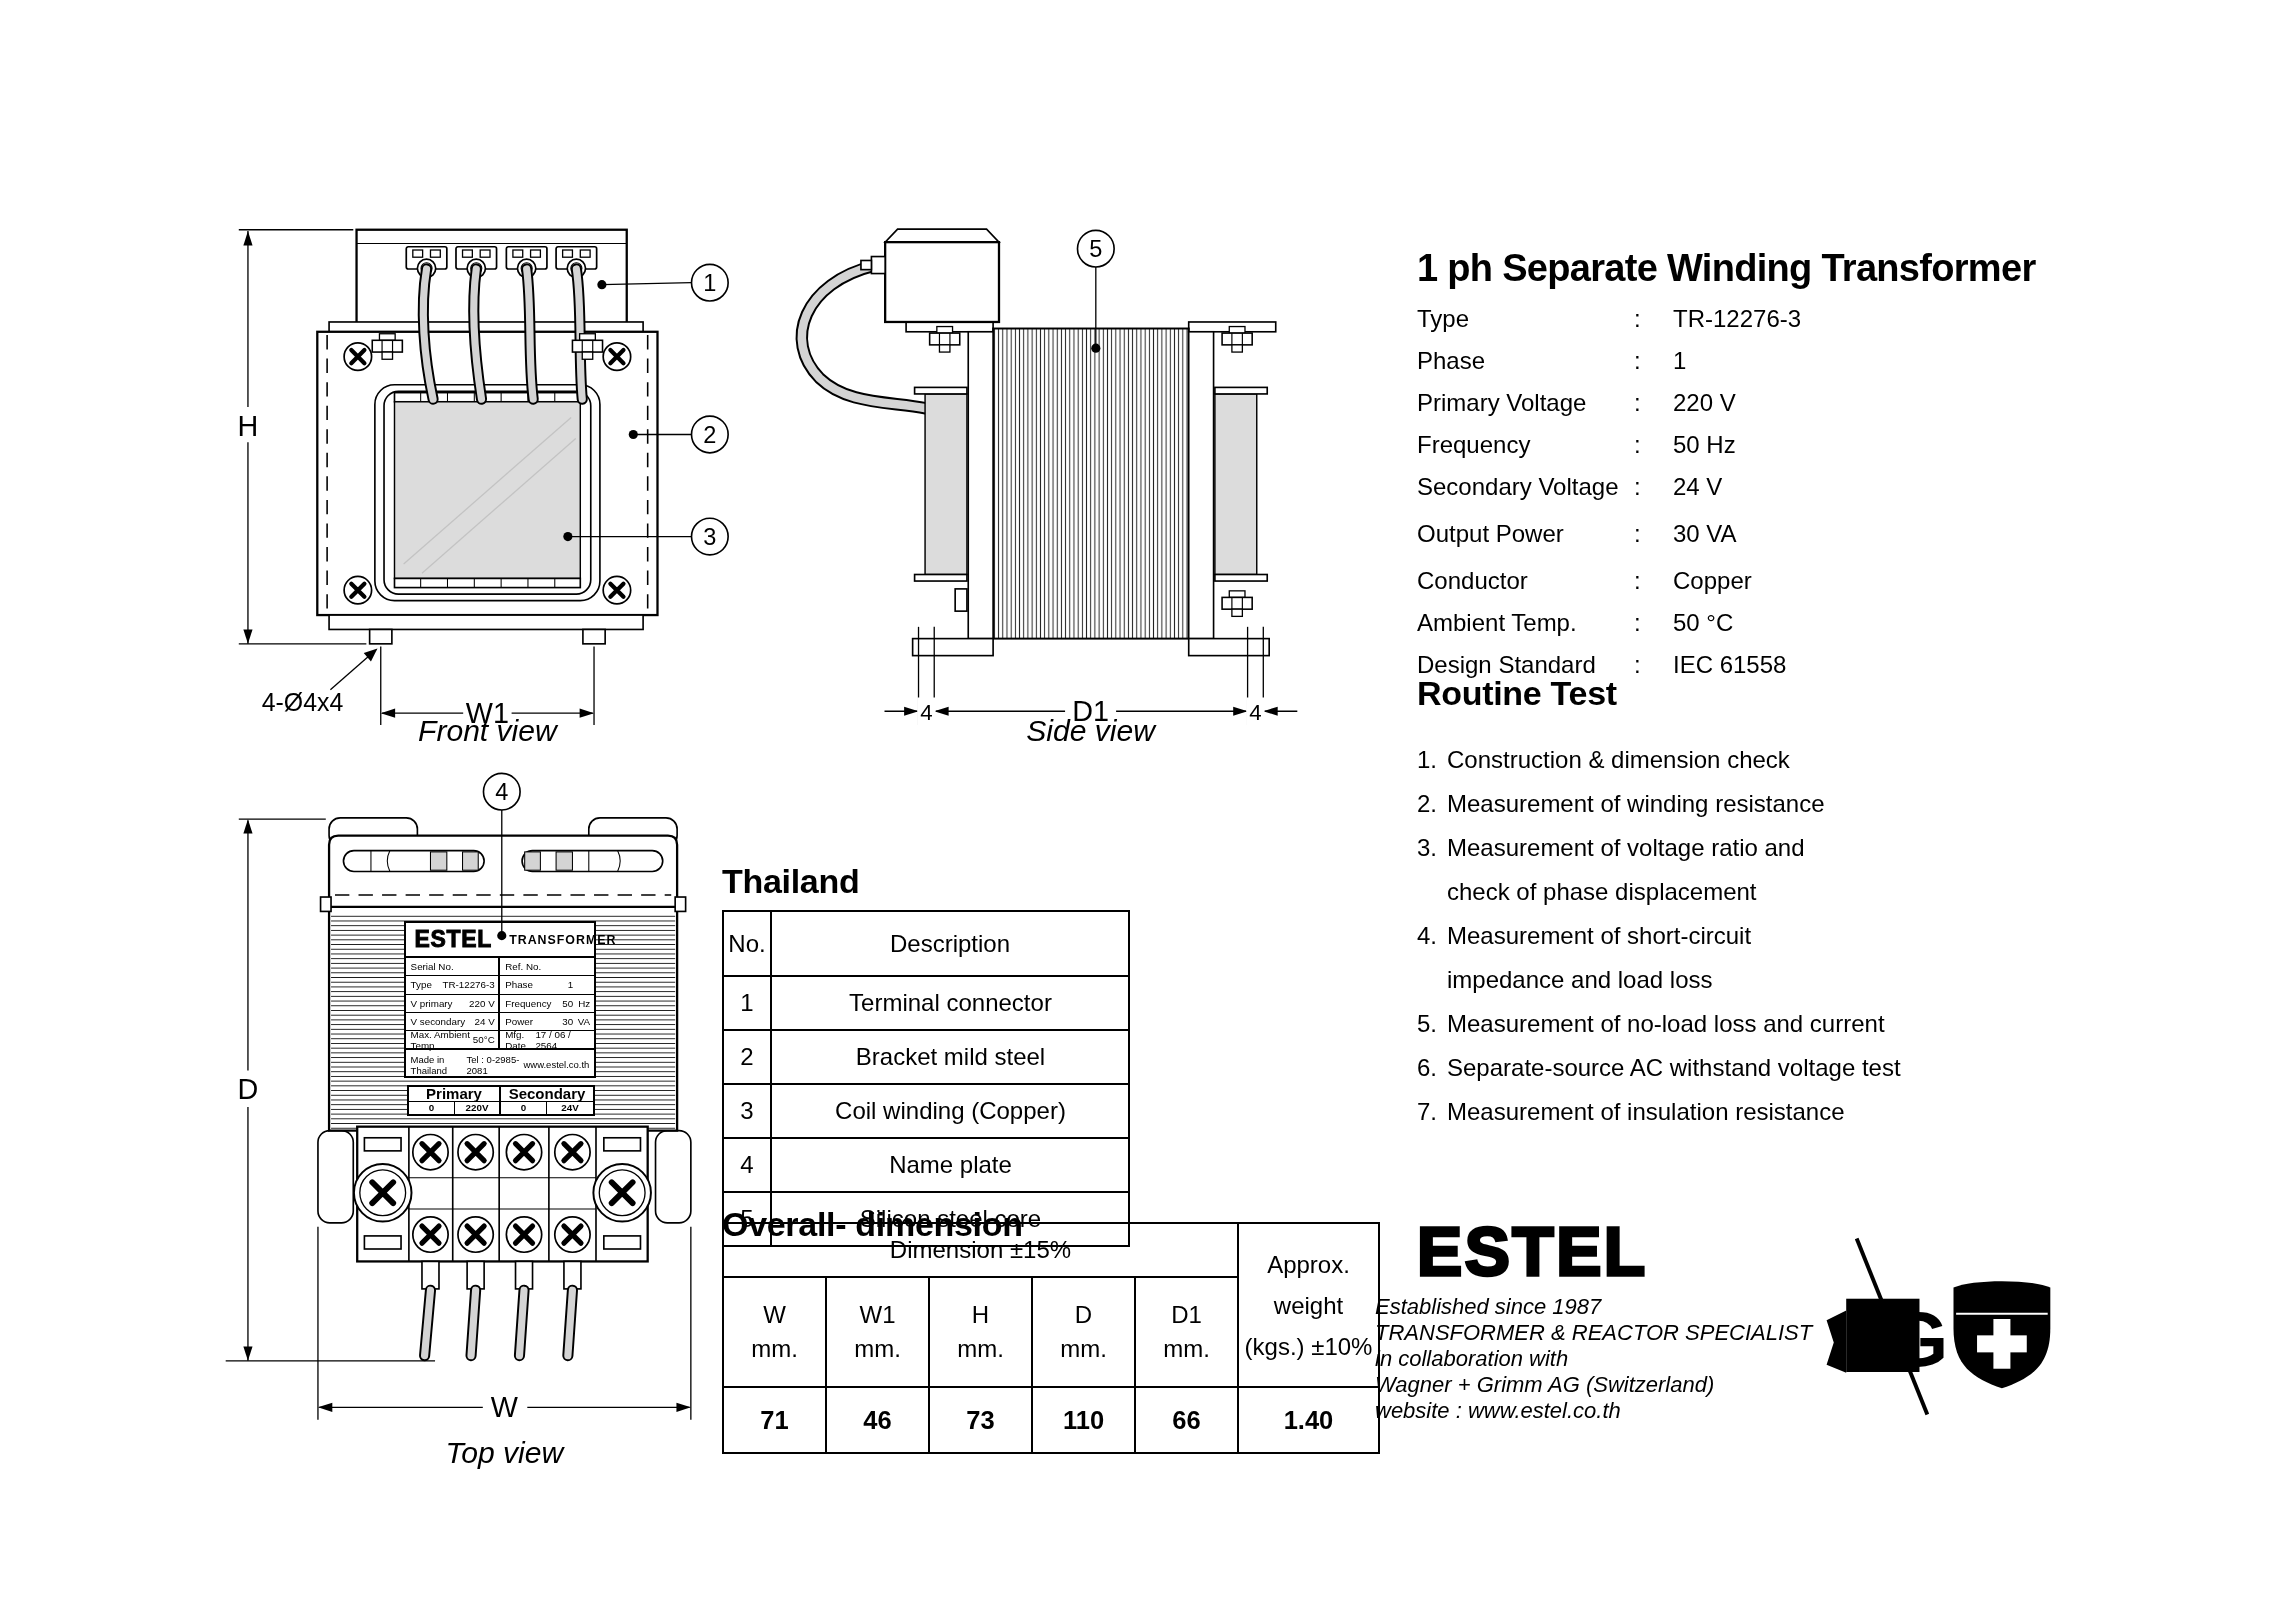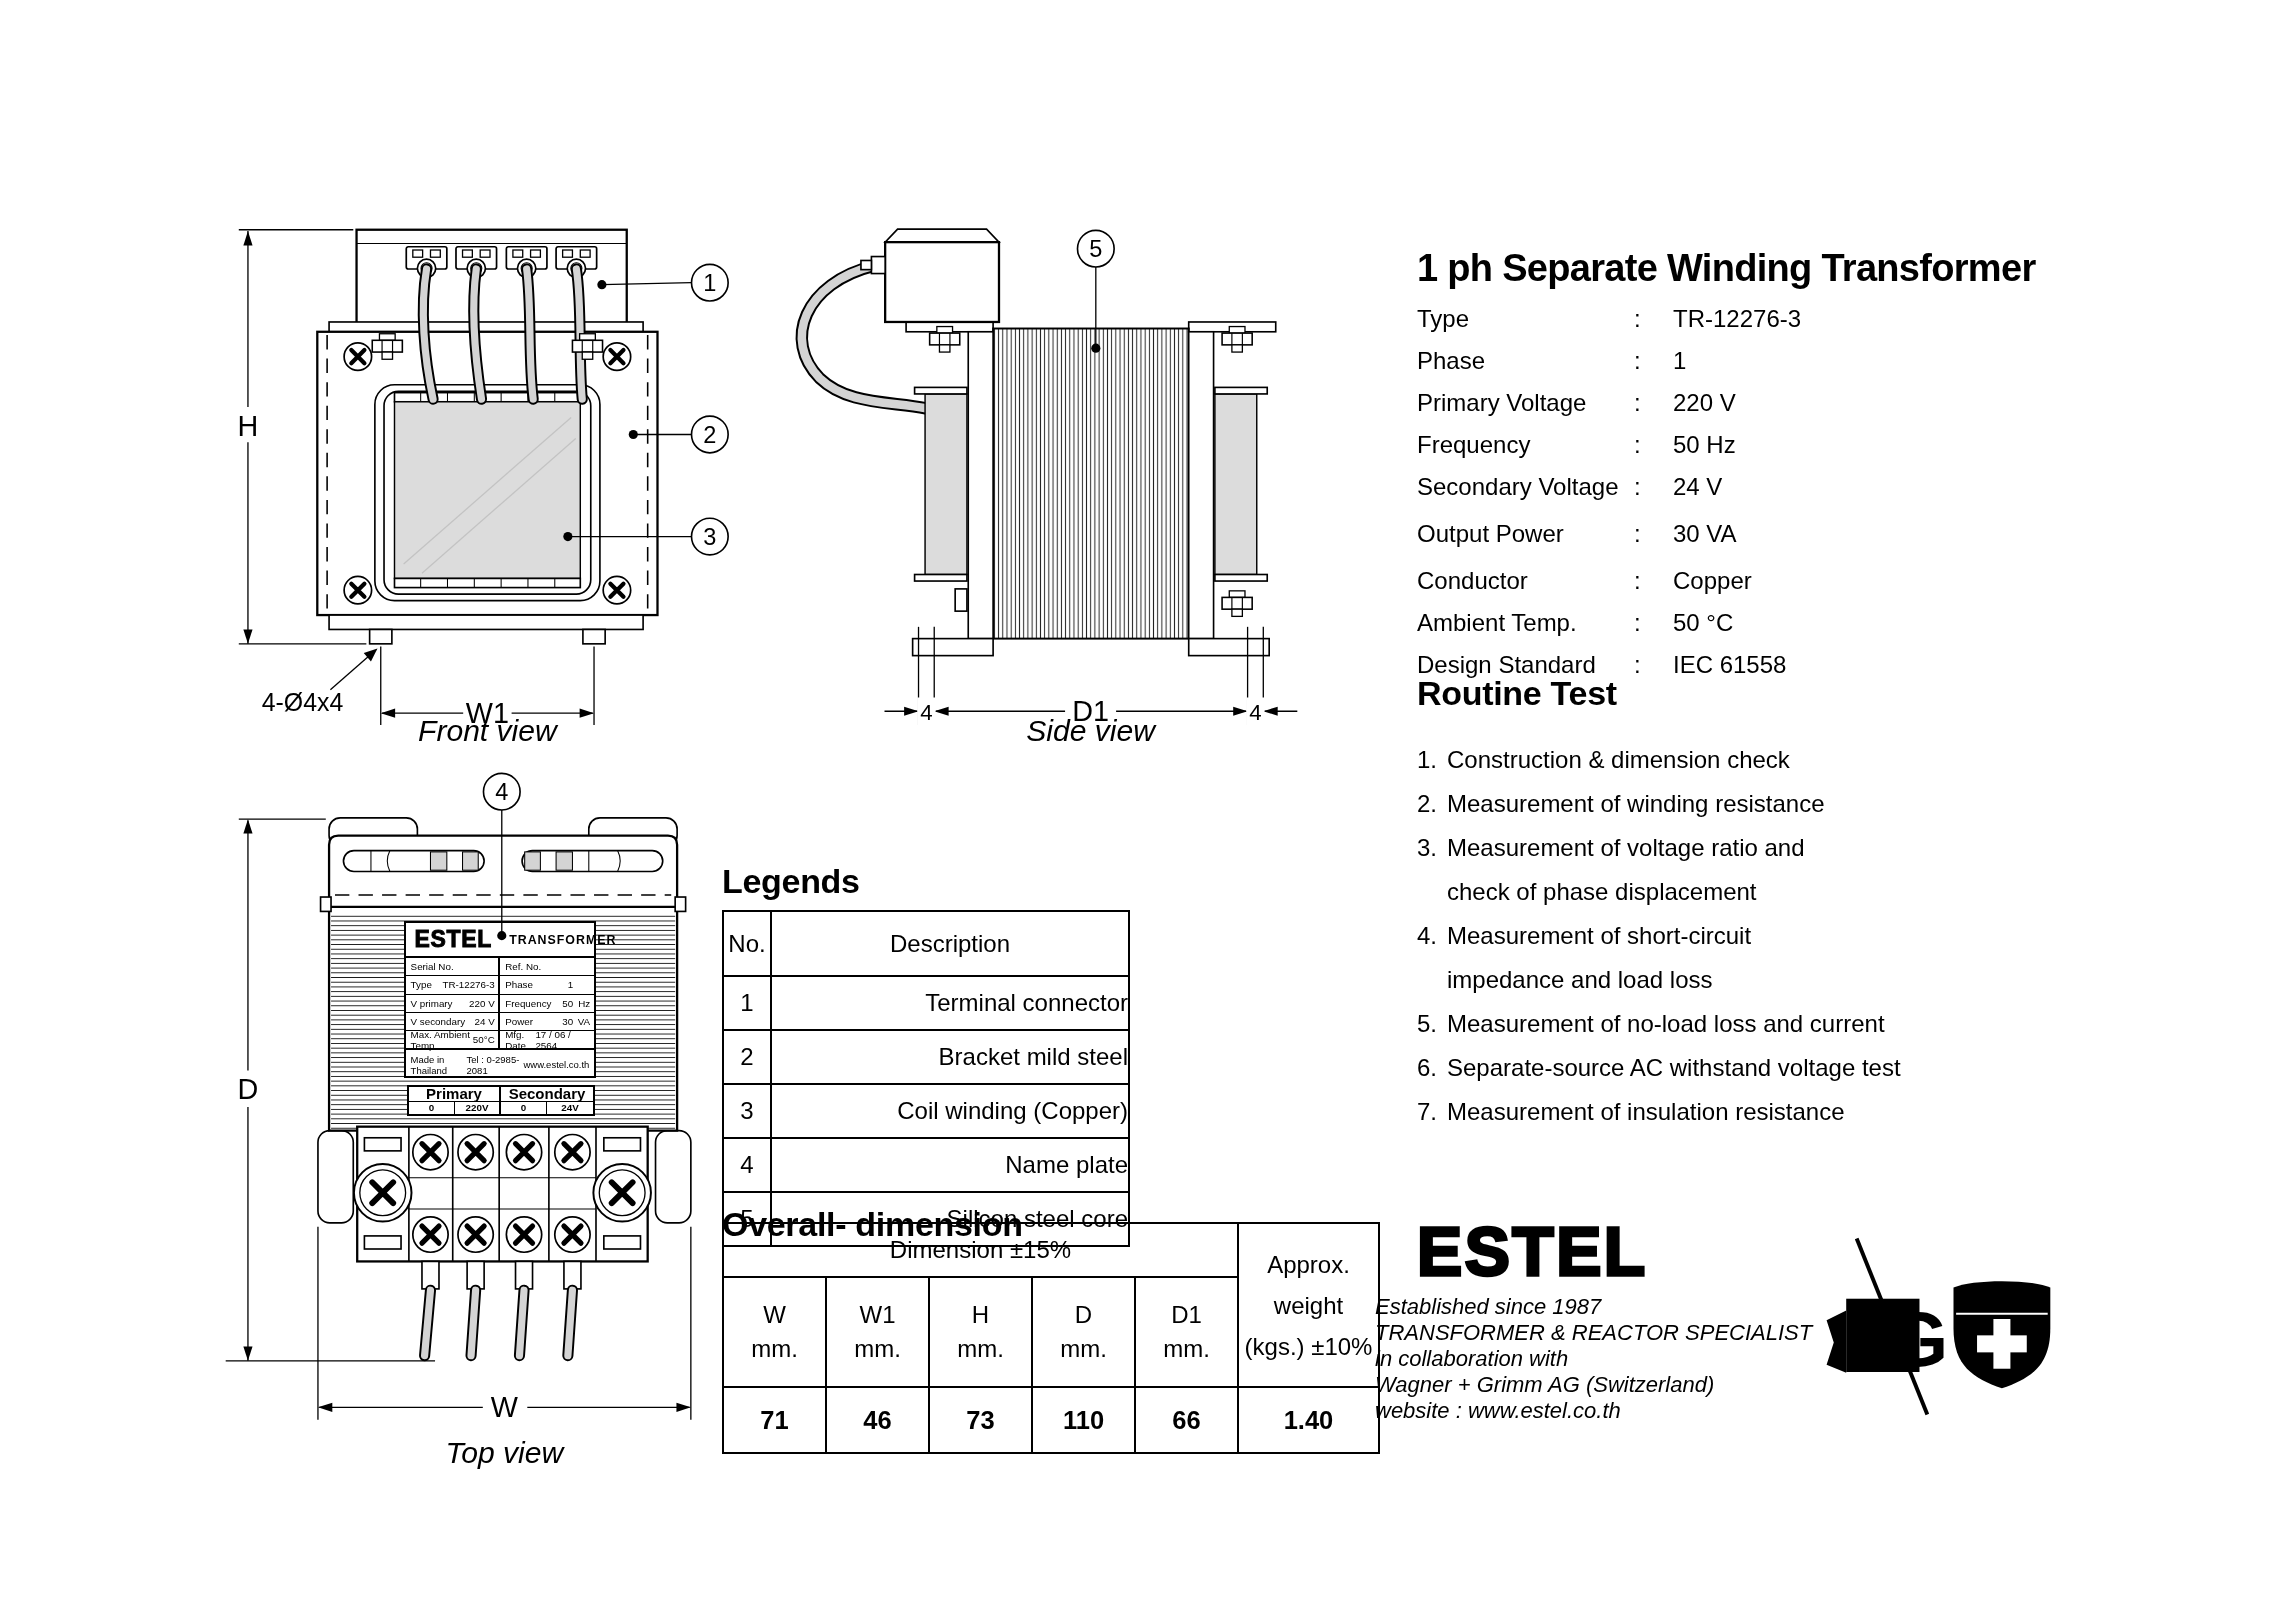--- a/index.html
+++ b/index.html
@@ -38,21 +38,21 @@
   .spec-label{width:217px;}
   .spec-colon{width:39px;}
   .routine{left:1417px;top:738px;width:753px;}
   .rt-row{display:flex;height:44px;align-items:center;font-size:24px;}
   .rt-num{width:30px;}
   
   .legends-table{left:722px;top:910px;border-collapse:collapse;table-layout:fixed;}
   .legends-table th,.legends-table td{border:2px solid #000;font-size:24px;font-weight:normal;text-align:center;padding:0;}
   .legends-table th{height:63px;}
   .legends-table td{height:52px;}
-  .legends-table .desc{text-align:right;padding-left:1px;}
+  .legends-table .desc{text-align:center;padding-left:1px;}
   table{border:2.6px solid #000;}
   
   .overall-table{left:722px;top:1222px;border-collapse:collapse;table-layout:fixed;}
   .overall-table td{border:2px solid #000;text-align:center;font-size:24px;padding:0;}
   .overall-table .r1{height:52px;}
   .overall-table .r2{height:108px;line-height:34px;}
   .overall-table .vals{height:64px;font-weight:bold;font-size:25.5px;}
   .overall-table .approx{line-height:41px;text-align:center;}
   
   .nameplate{left:404px;top:921px;width:192px;height:157px;background:#fff;border:2px solid #000;
@@ -599,21 +599,21 @@
   <div class="rt-row">
         <span class="rt-num">6.</span>
         <span>Separate-source AC withstand voltage test</span>
       </div>
   <div class="rt-row">
         <span class="rt-num">7.</span>
         <span>Measurement of insulation resistance</span>
       </div>
 </div>
 
-<div class="abs h2" style="left:722px;top:862px">Legends</div>
+<div class="abs h2" style="left:722px;top:862px">Thailand</div>
 <table class="abs legends-table">
   <colgroup>
         <col style="width:48px">
         <col style="width:358px">
       </colgroup>
   <tbody>
         <tr>
     <th>No.</th>
     <th>Description</th>
   </tr>

